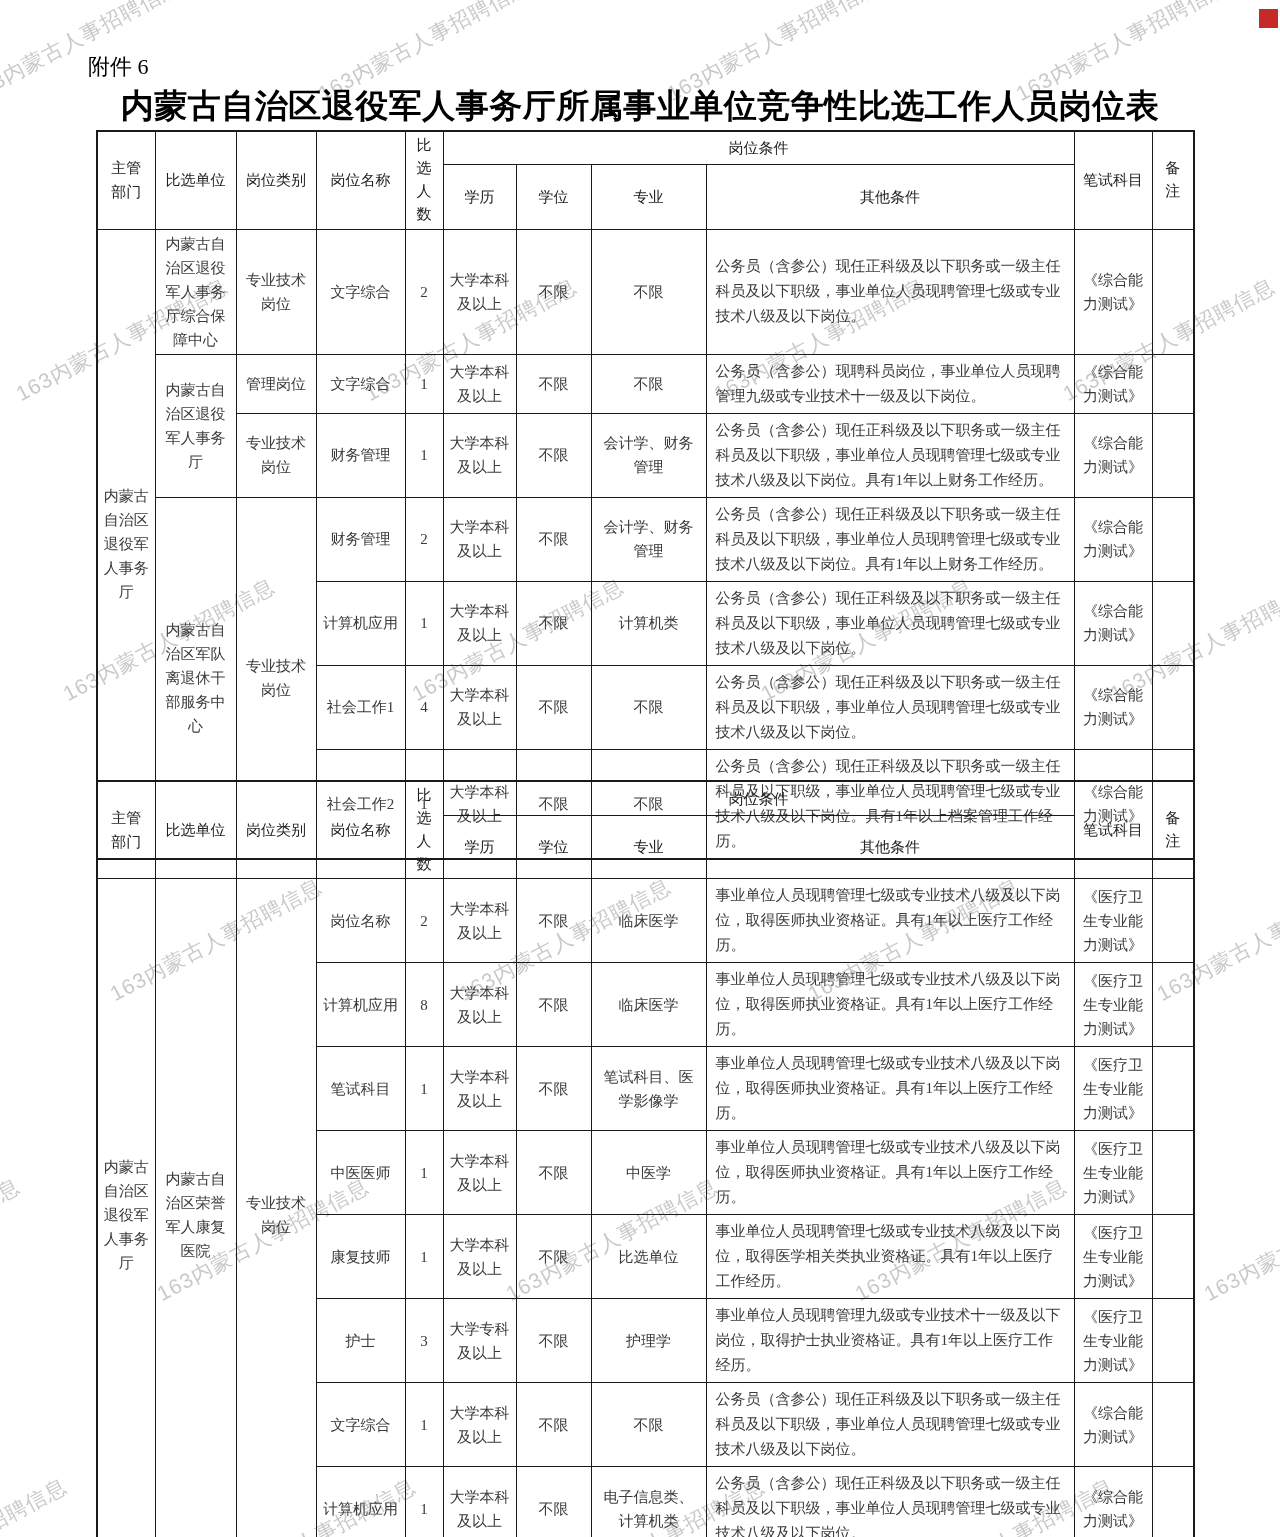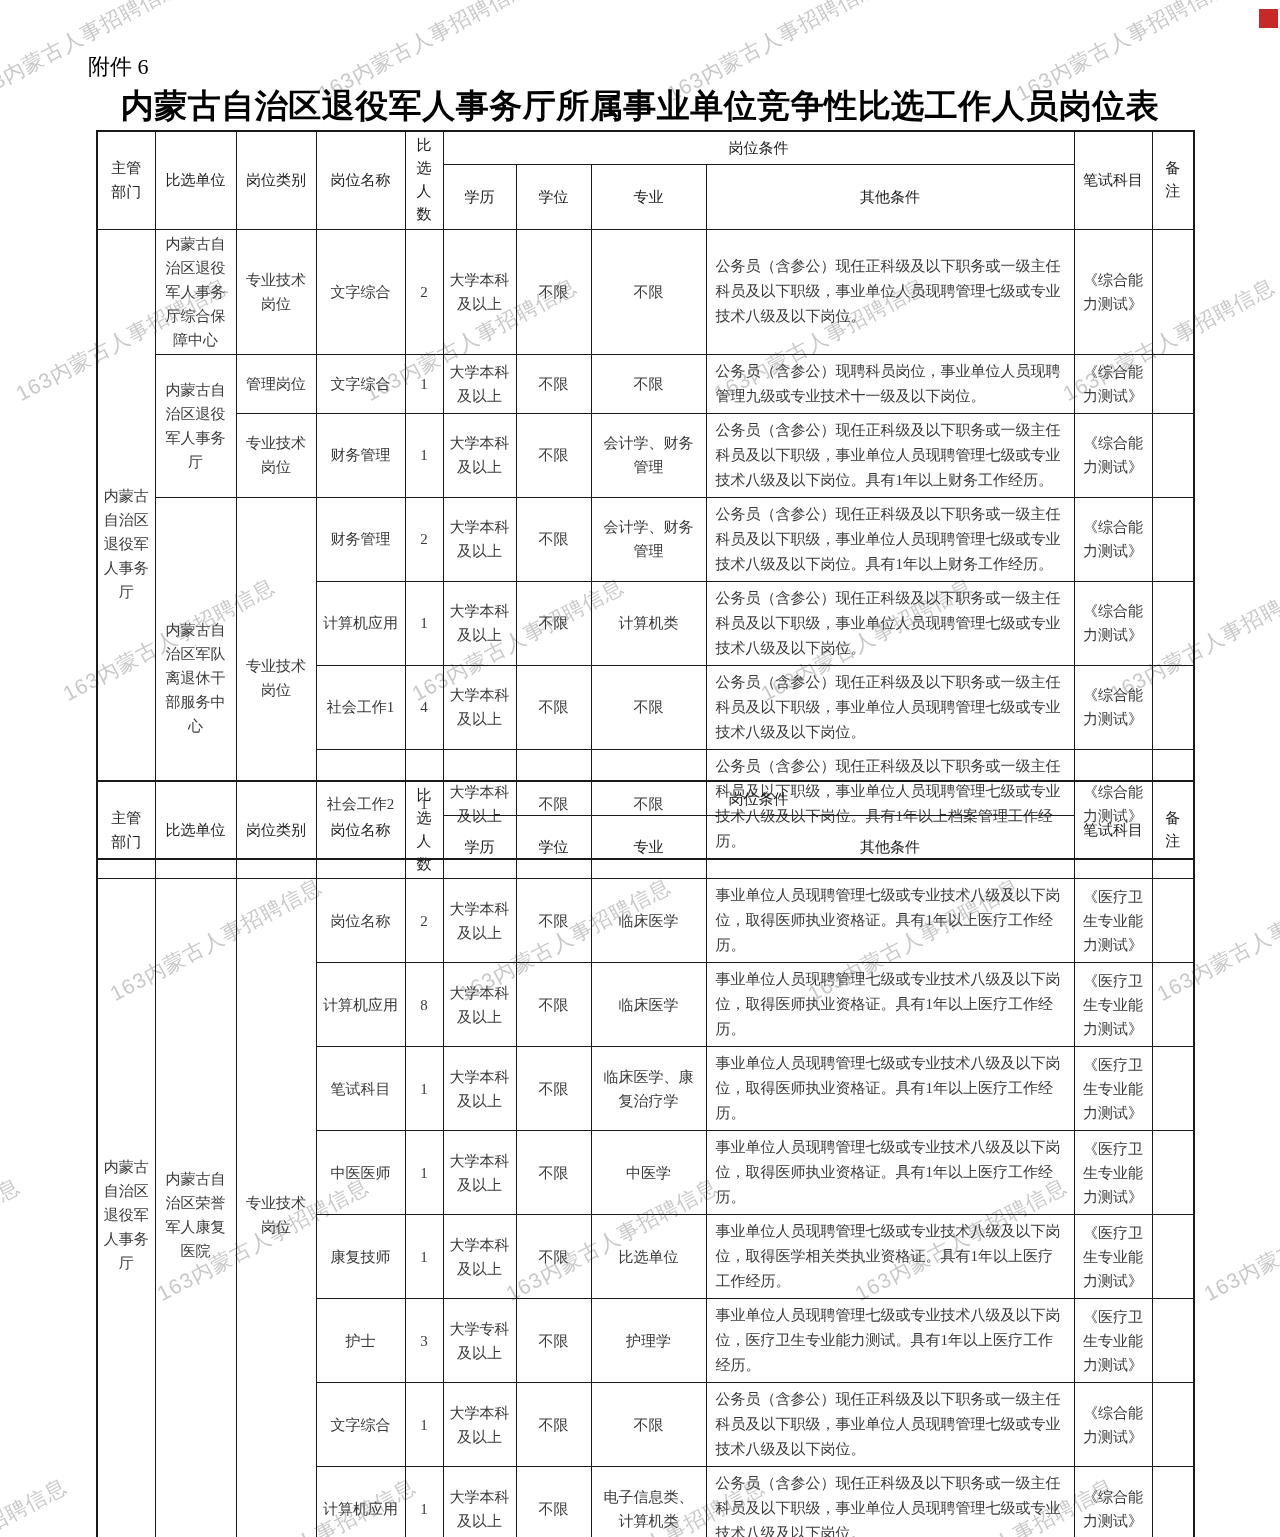--- a/index.html
+++ b/index.html
@@ -237,21 +237,21 @@
               <td>临床医学</td>
               <td class="left">事业单位人员现聘管理七级或专业技术八级及以下岗位，取得医师执业资格证。具有1年以上医疗工作经历。</td>
               <td>《医疗卫生专业能力测试》</td>
               <td></td>
             </tr>
             <tr style="height: 75px;">
               <td>笔试科目</td>
               <td>1</td>
               <td>大学本科及以上</td>
               <td>不限</td>
-              <td>临床医学、康复治疗学</td>
+              <td>笔试科目、医学影像学</td>
               <td class="left">事业单位人员现聘管理七级或专业技术八级及以下岗位，取得医师执业资格证。具有1年以上医疗工作经历。</td>
               <td>《医疗卫生专业能力测试》</td>
               <td></td>
             </tr>
             <tr style="height: 73px;">
               <td>中医医师</td>
               <td>1</td>
               <td>大学本科及以上</td>
               <td>不限</td>
               <td>中医学</td>
@@ -268,21 +268,21 @@
               <td class="left">事业单位人员现聘管理七级或专业技术八级及以下岗位，取得医学相关类执业资格证。具有1年以上医疗工作经历。</td>
               <td>《医疗卫生专业能力测试》</td>
               <td></td>
             </tr>
             <tr style="height: 72px;">
               <td>护士</td>
               <td>3</td>
               <td>大学专科及以上</td>
               <td>不限</td>
               <td>护理学</td>
-              <td class="left">事业单位人员现聘管理七级或专业技术八级及以下岗位，医疗卫生专业能力测试。具有1年以上医疗工作经历。</td>
+              <td class="left">事业单位人员现聘管理九级或专业技术十一级及以下岗位，取得护士执业资格证。具有1年以上医疗工作经历。</td>
               <td>《医疗卫生专业能力测试》</td>
               <td></td>
             </tr>
             <tr style="height: 81px;">
               <td>文字综合</td>
               <td>1</td>
               <td>大学本科及以上</td>
               <td>不限</td>
               <td>不限</td>
               <td class="left">公务员（含参公）现任正科级及以下职务或一级主任科员及以下职级，事业单位人员现聘管理七级或专业技术八级及以下岗位。</td>

